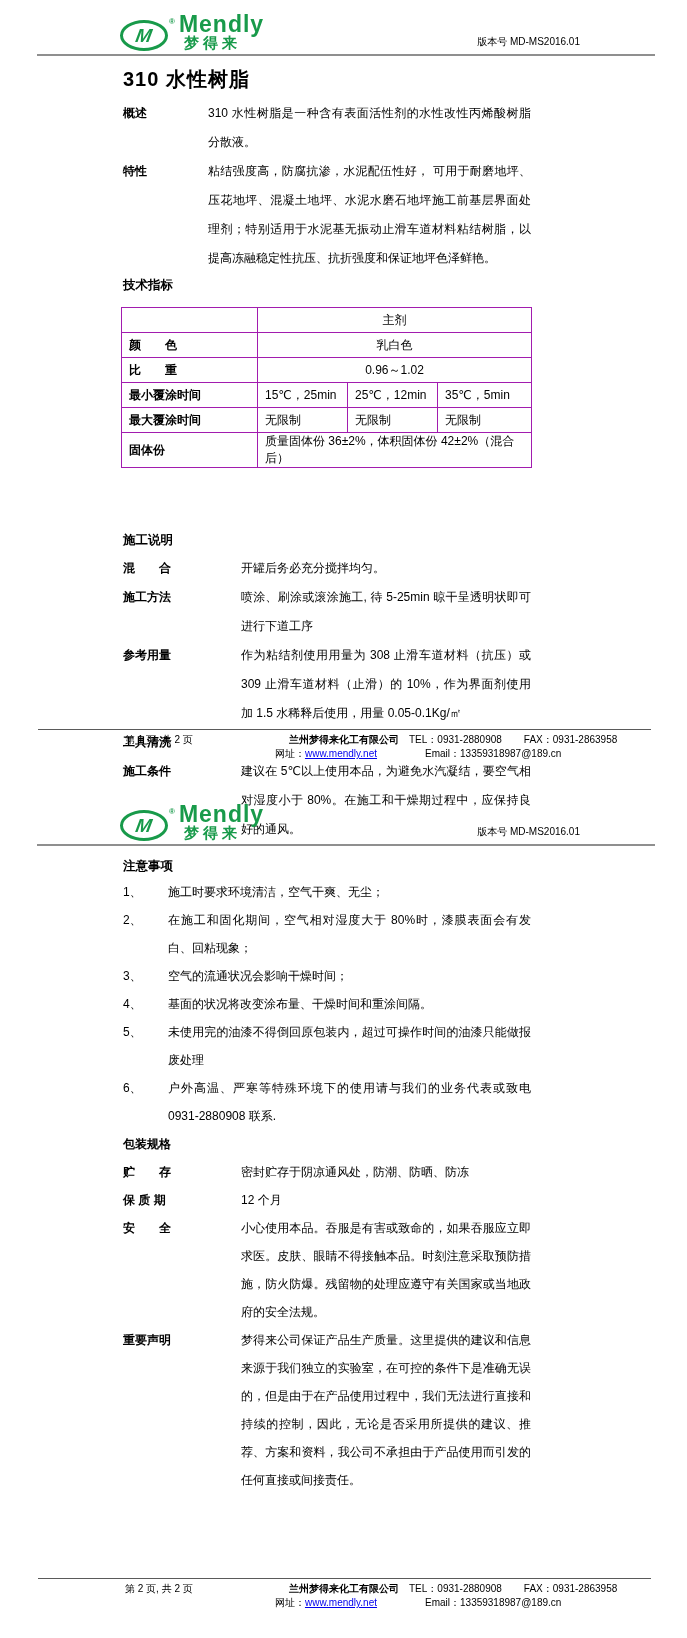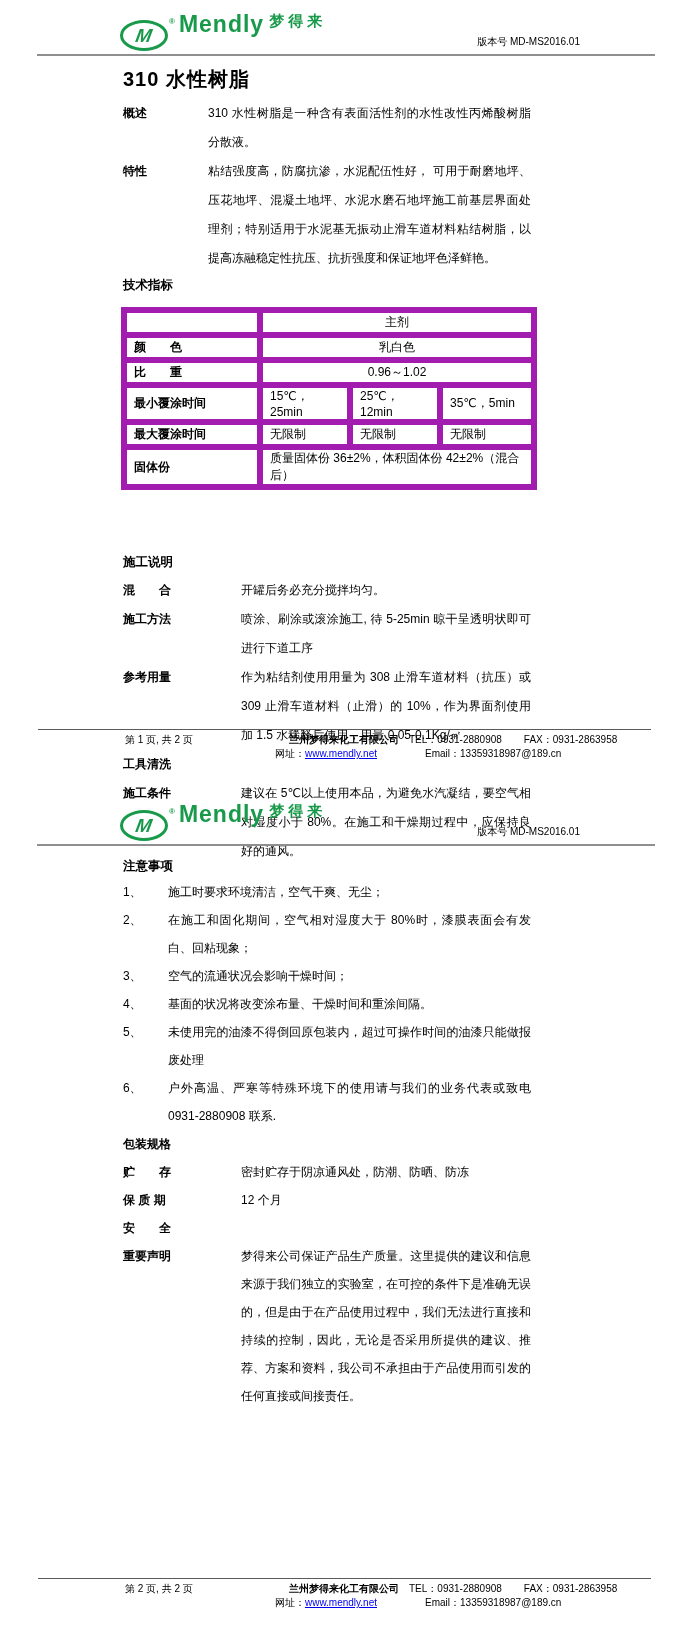--- a/index.html
+++ b/index.html
@@ -17,40 +17,40 @@
 
   
   .hd { display:flex; justify-content:space-between; align-items:flex-end;
         padding:9px 107px 3px 120px; height:54px; }
   .logo { display:flex; align-items:flex-start; }
   .oval { width:48px; height:31px; border:3px solid var(--green); border-radius:50%;
           display:flex; align-items:center; justify-content:center; margin-top:7px; }
   .oval .m { color:var(--green); font-weight:bold; font-style:italic;
              font-size:19px; line-height:1; transform:skewX(-10deg); }
   .reg { color:var(--green); font-size:8px; font-weight:bold; margin:4px 2px 0 1px; }
-  .logo-text { display:flex; flex-direction:row; margin-left:2px; }
+  .logo-text { display:flex; flex-direction:column; margin-left:2px; }
   .name-en { color:var(--green); font-size:23px; font-weight:bold; line-height:22px; letter-spacing:1px; }
   .name-cn { color:var(--green); font-size:15px; font-weight:bold; line-height:16px; letter-spacing:4px; margin-left:5px; }
   .version { font-size:10px; line-height:12px; margin-bottom:3px; white-space:nowrap; }
   .hd-rule { height:2px; background:#8f8f8f; margin:0 32px 0 37px; }
 
   
   .title { margin:10px 0 0 123px; font-size:20px; font-weight:bold; letter-spacing:1px; }
   .content { margin-left:123px; width:408px; font-size:12px; }
   .row { display:flex;gap:48px; }
   .row .lbl { font-weight:bold; flex:0 0 37px; line-height:29px; white-space:nowrap; }
   .row.wide .lbl { flex:0 0 70px; }
   .row .txt { flex:1; line-height:29px; text-align:justify; }
   .sec-h { font-weight:bold; font-size:12.5px; line-height:16px; }
   .mt6 { margin-top:6px; }
 
   
   .spec { border-collapse:collapse; table-layout:fixed; width:410px;
           margin:14px 0 0 -2px; font-size:12px; }
-  .spec td { border:6px solid #a21caf; height:25px; padding:0 7px; vertical-align:middle; }
+  .spec td { border:1px solid #a21caf; height:25px; padding:0 7px; vertical-align:middle; }
   .spec td.c { text-align:center; }
   .spec td.lab { font-weight:bold; }
 
   
   .note { display:flex; }
   .note .num { flex:0 0 45px; line-height:28px; }
   .note .txt { flex:1; line-height:28px; text-align:justify; }
   .p2 .row .lbl { line-height:28px; }
   .p2 .row .txt { line-height:28px; }
 
@@ -234,20 +234,21 @@
     <div class="row wide">
       <span class="lbl">贮　　存</span>
       <p class="txt">密封贮存于阴凉通风处，防潮、防晒、防冻</p>
     </div>
     <div class="row wide">
       <span class="lbl">保 质 期</span>
       <p class="txt">12 个月</p>
     </div>
     <div class="row wide">
       <span class="lbl">安　　全</span>
+      <p class="txt">小心使用本品。吞服是有害或致命的，如果吞服应立即求医。皮肤、眼睛不得接触本品。时刻注意采取预防措施，防火防爆。残留物的处理应遵守有关国家或当地政府的安全法规。</p>
     </div>
     <div class="row wide">
       <span class="lbl">重要声明</span>
       <p class="txt">梦得来公司保证产品生产质量。这里提供的建议和信息来源于我们独立的实验室，在可控的条件下是准确无误的，但是由于在产品使用过程中，我们无法进行直接和持续的控制，因此，无论是否采用所提供的建议、推荐、方案和资料，我公司不承担由于产品使用而引发的任何直接或间接责任。</p>
     </div>
   </div>
 
   <footer class="ft">
     <div class="ft-rule"></div>
     <div class="ft-row">

